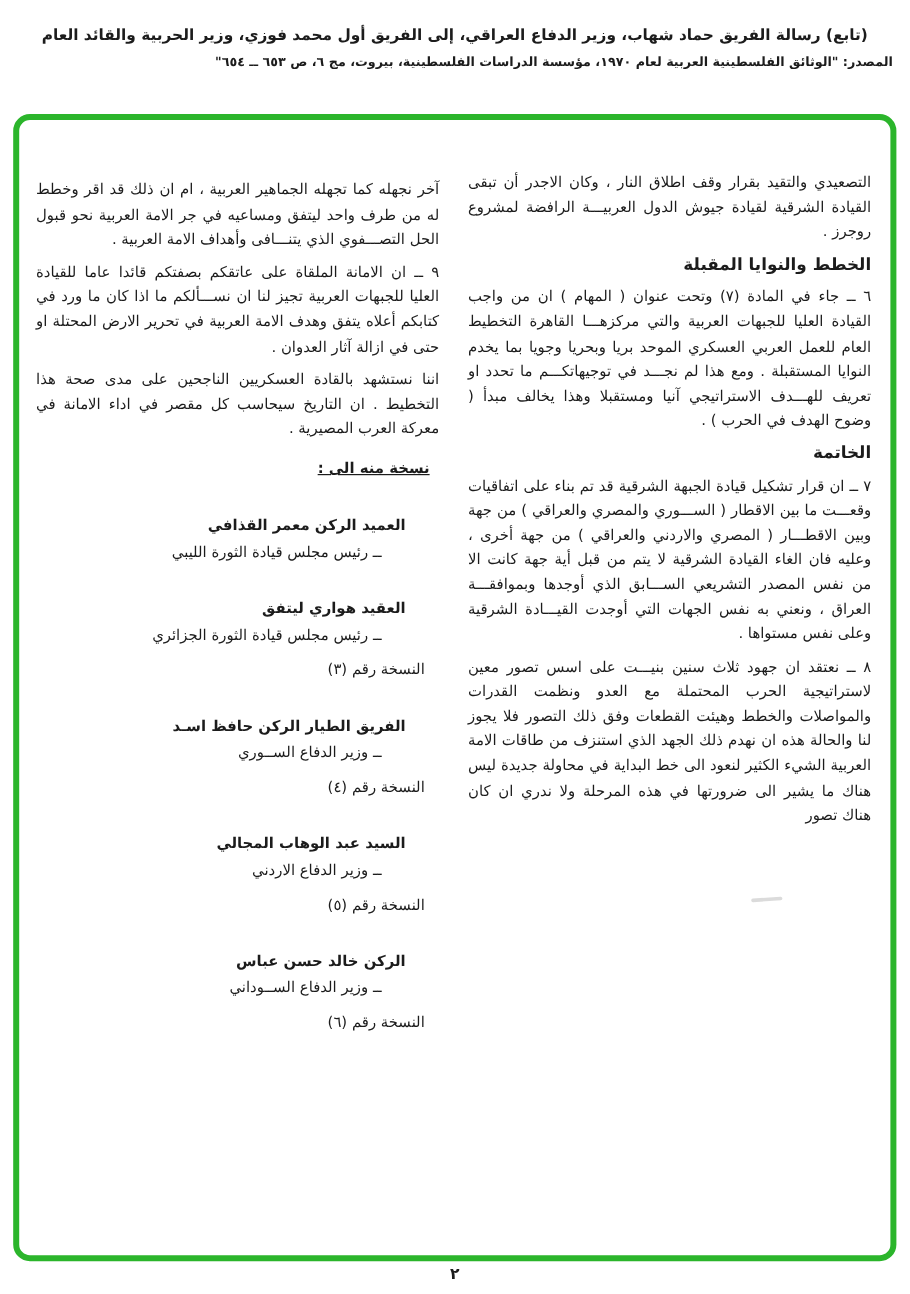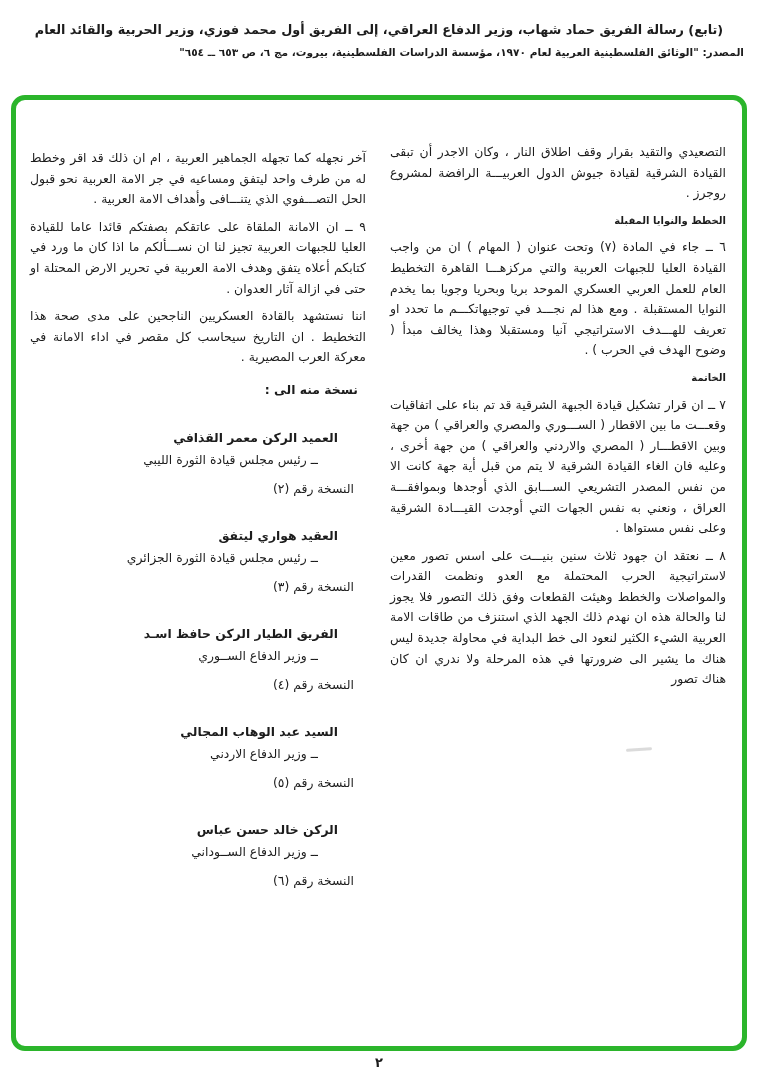--- a/index.html
+++ b/index.html
@@ -61,26 +61,27 @@
     font-size: 12.4px;
     line-height: 20.6px;
     text-align: justify;
   }
   .col p { margin: 0 0 7px 0; }
   .col-left { padding-top: 6px; }
   .section-heading {
     font-weight: bold;
     text-align: right;
     margin: 1px 0 6px 0;
-    font-size: 10px;
+    font-size: 14px;
   }
   .copies-intro {
     font-weight: bold;
     margin-top: 12px;
     padding-right: 8px;
+    text-decoration: underline;
   }
   .copy-entry { margin-top: 27px; }
   .copy-name {
     font-weight: bold;
     padding-right: 28px;
     line-height: 20px;
   }
   .copy-role {
     padding-right: 48px;
     line-height: 20px;
@@ -137,21 +138,20 @@
       <div class="col col-left">
         <p>آخر نجهله كما تجهله الجماهير العربية ، ام ان ذلك قد اقر وخطط له من طرف واحد ليتفق ومساعيه في جر الامة العربية نحو قبول الحل التصـــفوي الذي يتنـــافى وأهداف الامة العربية .</p>
         <p>٩ ــ ان الامانة الملقاة على عاتقكم بصفتكم قائدا عاما للقيادة العليا للجبهات العربية تجيز لنا ان نســـألكم ما اذا كان ما ورد في كتابكم أعلاه يتفق وهدف الامة العربية في تحرير الارض المحتلة او حتى في ازالة آثار العدوان .</p>
         <p>اننا نستشهد بالقادة العسكريين الناجحين على مدى صحة هذا التخطيط . ان التاريخ سيحاسب كل مقصر في اداء الامانة في معركة العرب المصيرية .</p>
 
         <div class="copies-intro">نسخة منه الى :</div>
 
         <div class="copy-entry">
           <div class="copy-name">العميد الركن معمر القذافي</div>
           <div class="copy-role">ــ رئيس مجلس قيادة الثورة الليبي</div>
-          <div class="copy-number">النسخة رقم (٢)</div>
         </div>
 
         <div class="copy-entry">
           <div class="copy-name">العقيد هواري ليتفق</div>
           <div class="copy-role">ــ رئيس مجلس قيادة الثورة الجزائري</div>
           <div class="copy-number">النسخة رقم (٣)</div>
         </div>
 
         <div class="copy-entry">
           <div class="copy-name">الفريق الطيار الركن حافظ اسـد</div>

